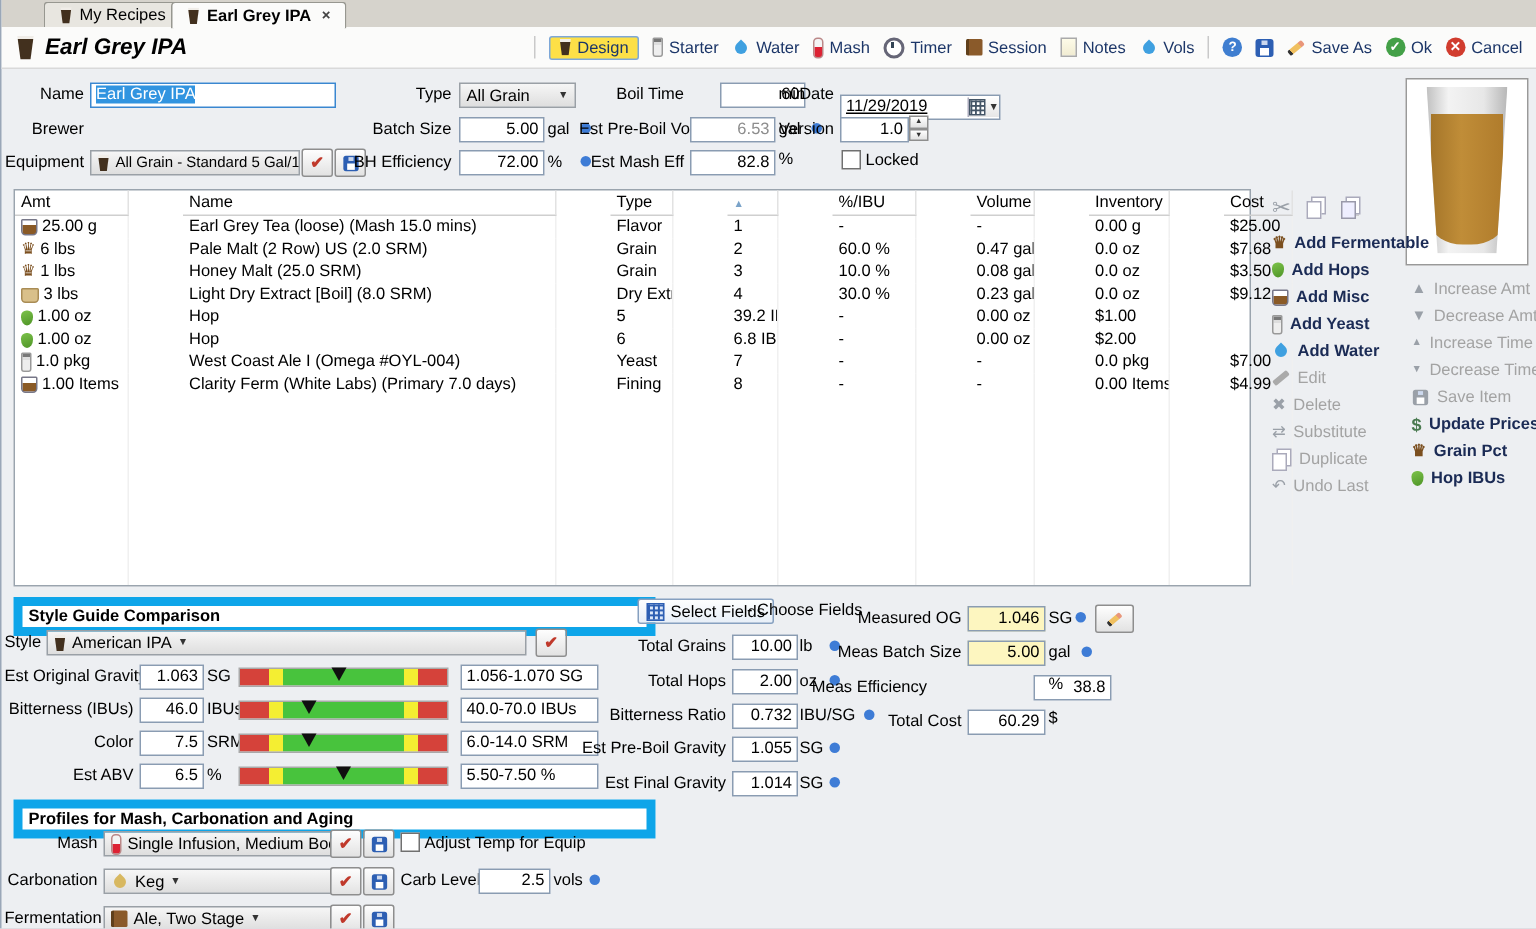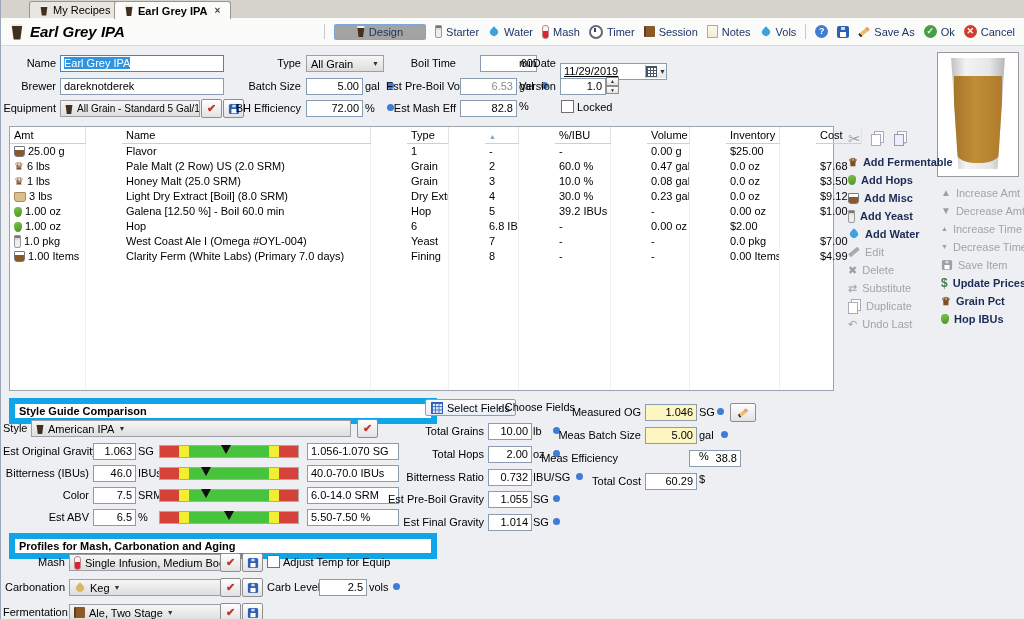--- a/index.html
+++ b/index.html
@@ -11,21 +11,21 @@
   .tab{position:absolute;top:1px;height:16px;display:flex;align-items:center;gap:5px;padding:0 10px;
        border:1px solid #979790;border-bottom:none;border-radius:3px 3px 0 0;background:#e8e6e0;cursor:pointer;}
   .tab.active{background:#fbfbfa;font-weight:bold;height:17px;z-index:2;}
   .closex{color:#444;font-size:10px;margin-left:2px;}
 
   
   .titlebar{position:absolute;left:0;top:18px;width:100%;height:27px;background:#fbfbfa;border-bottom:1px solid #d9d9d9;display:flex;align-items:center;}
   .apptitle{display:flex;align-items:center;gap:7px;margin-left:10px;font-size:15px;font-weight:bold;font-style:italic;}
   .toolbar{margin-left:auto;display:flex;align-items:center;gap:9px;padding-right:10px;color:#1c3668;}
   .tbtn{display:flex;align-items:center;gap:4px;cursor:pointer;white-space:nowrap;}
-  .tbtn.sel{border:1px solid #7da7d8;background:#a3a3a3;border-radius:2px;padding:1px 22px;}
+  .tbtn.sel{border:1px solid #7da7d8;background:#fde047;border-radius:2px;padding:1px 6px;}
   .tsep{width:1px;height:15px;background:#c9c9c9;}
 
   
   .ic{display:inline-block;flex:0 0 auto;}
   .pint{width:9px;height:12px;background:linear-gradient(#f0ede8 0 2px,#42301e 2px);clip-path:polygon(4% 0,96% 0,78% 100%,22% 100%);}
   .pint.sm{width:8px;height:11px;}
   .leaf{width:8px;height:10px;background:linear-gradient(160deg,#7cc24a,#4e9427);border-radius:50% 50% 55% 55%/40% 40% 60% 60%;}
   .dropblue{width:8px;height:8px;background:#3fa0e0;border-radius:0 50% 50% 50%;transform:rotate(45deg);margin:1px 2px;}
   .vial{width:5px;height:11px;background:linear-gradient(#777 0 2px,#ddd 2px 4px,#eee 4px);border:1px solid #999;border-radius:1px 1px 2px 2px;}
   .jar{width:9px;height:9px;border:1px solid #778;background:linear-gradient(#fff 0 3px,#8a5a26 3px);border-radius:1px 1px 3px 3px;}
@@ -180,21 +180,20 @@
           <span class="ic cancelic">✕</span>
           <span>Cancel</span>
         </span>
     </div>
   </div>
 
   <span class="lbl" style="left:2px;top:57px;width:53px;">Name</span>
   <div class="inp focus" style="left:59px;top:55px;width:156px;"><span class="sel-text">Earl Grey IPA</span></div>
 
   <span class="lbl" style="left:2px;top:80px;width:53px;">Brewer</span>
-  <div class="inp" style="left:59px;top:78px;width:156px;"><span>dareknotderek</span></div>
 
   <span class="lbl" style="left:2px;top:102px;width:53px;">Equipment</span>
   <div class="combo" style="left:59px;top:100px;width:130px;font-size:10px;">
     <span class="ic pint sm"></span>
     <span>All Grain - Standard 5 Gal/19l Batc</span>
   </div>
   <div class="sbtn" style="left:200px;top:99px;">
       <span class="checkmk">✔</span>
     </div>
   <div class="sbtn" style="left:222px;top:99px;">
@@ -268,20 +267,21 @@
       <div class="th">Inventory</div>
       <div class="th">Cost</div>
       <div class="th"></div>
     </div>
 
     <div class="trow">
       <div class="td">
           <span class="ic jar"></span>
           <span>25.00 g</span>
         </div>
+      <div class="td">Earl Grey Tea (loose) (Mash 15.0 mins)</div>
         <div class="td">Flavor</div>
       <div class="td">1</div>
         <div class="td">-</div>
       <div class="td">-</div>
         <div class="td">0.00 g</div>
       <div class="td">$25.00</div>
         <div class="td"></div>
     </div>
     <div class="trow">
       <div class="td">
@@ -323,21 +323,20 @@
       <div class="td">0.23 gal</div>
         <div class="td">0.0 oz</div>
       <div class="td">$9.12</div>
         <div class="td"></div>
     </div>
     <div class="trow">
       <div class="td">
           <span class="ic leaf"></span>
           <span>1.00 oz</span>
         </div>
-      <div class="td">Galena [12.50 %] - Boil 60.0 min</div>
         <div class="td">Hop</div>
       <div class="td">5</div>
         <div class="td">39.2 IBUs</div>
       <div class="td">-</div>
         <div class="td">0.00 oz</div>
       <div class="td">$1.00</div>
         <div class="td"></div>
     </div>
     <div class="trow">
       <div class="td">

